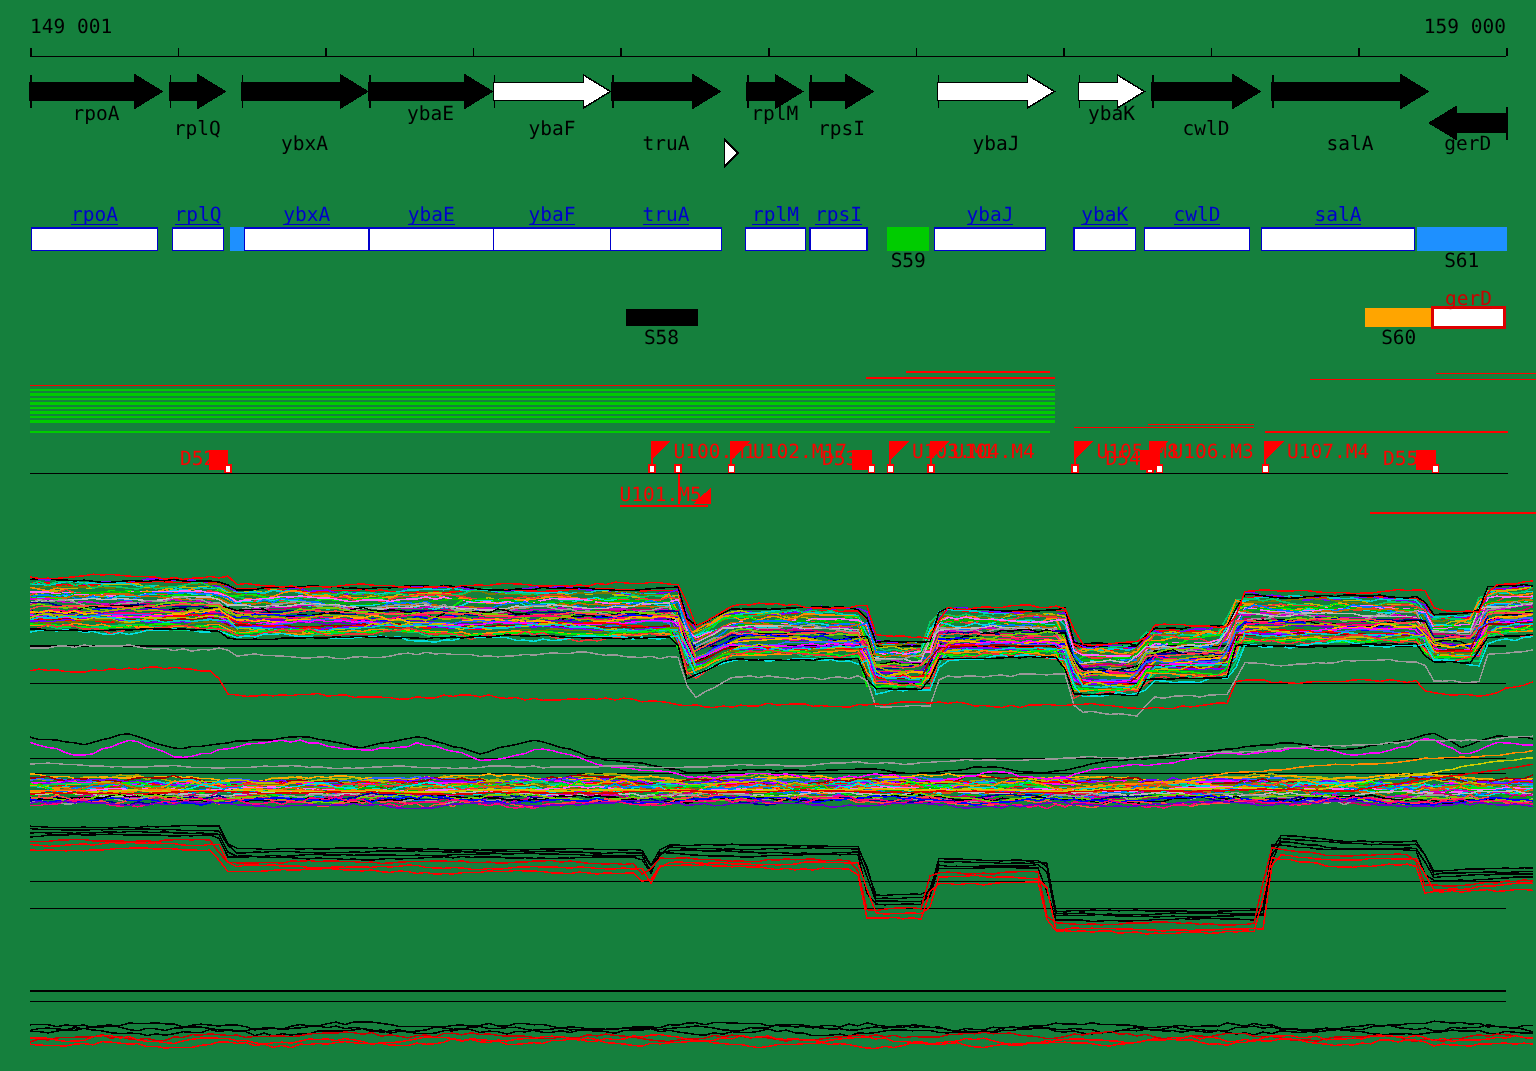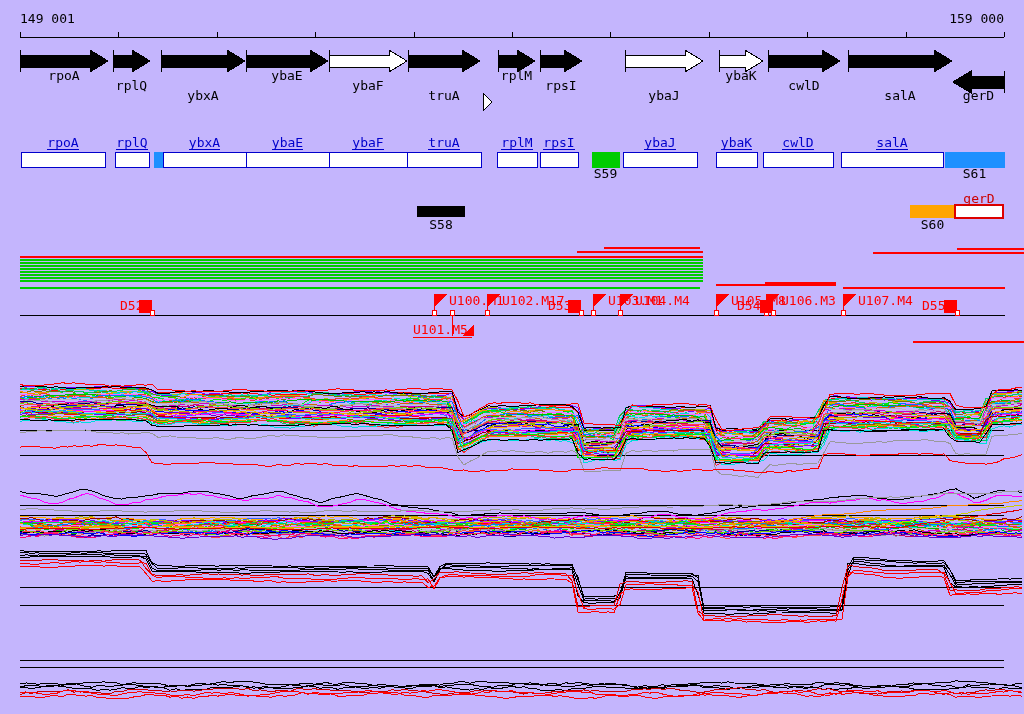--- a/index.html
+++ b/index.html
@@ -1,16 +1,16 @@
 <!DOCTYPE html>
 <html><head>
 <meta charset="utf-8">
 <style>
   html,body{margin:0;padding:0;background:#fff;}
-  #stage{position:relative;width:1024px;height:714px;background:#c4b5fd;overflow:hidden;
+  #stage{position:relative;width:1024px;height:714px;background:#15803d;overflow:hidden;
          font-family:"DejaVu Sans Mono","Liberation Mono",monospace;}
   .coord{position:absolute;top:11px;font-size:13px;color:#000;white-space:pre;}
   .coord.left{left:20px;}
   .coord.right{right:20px;text-align:center;}
   #gfx{position:absolute;left:0;top:0;}
   #gfx text{font-family:"DejaVu Sans Mono","Liberation Mono",monospace;font-size:13px;}
 </style>
 </head>
 <body>
 

